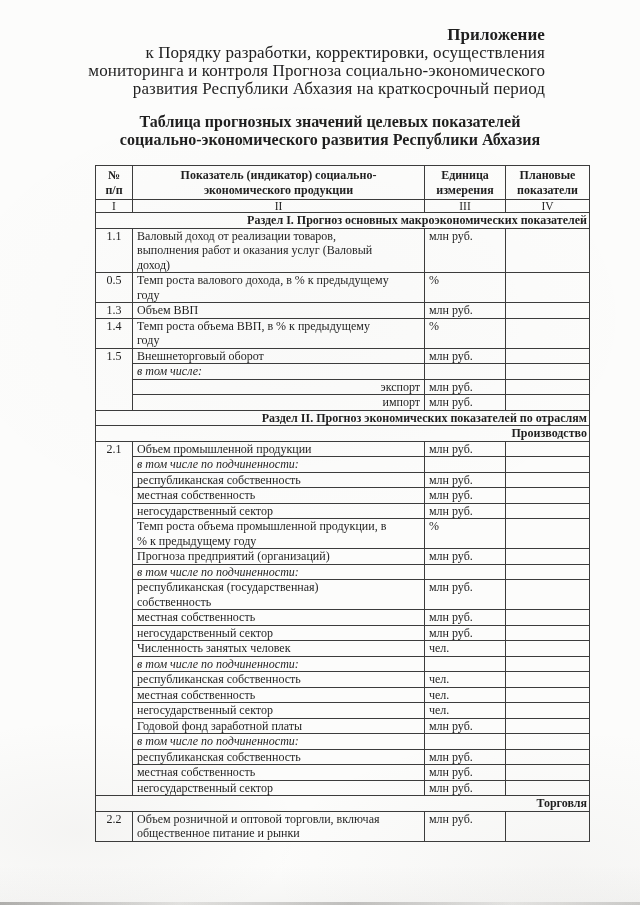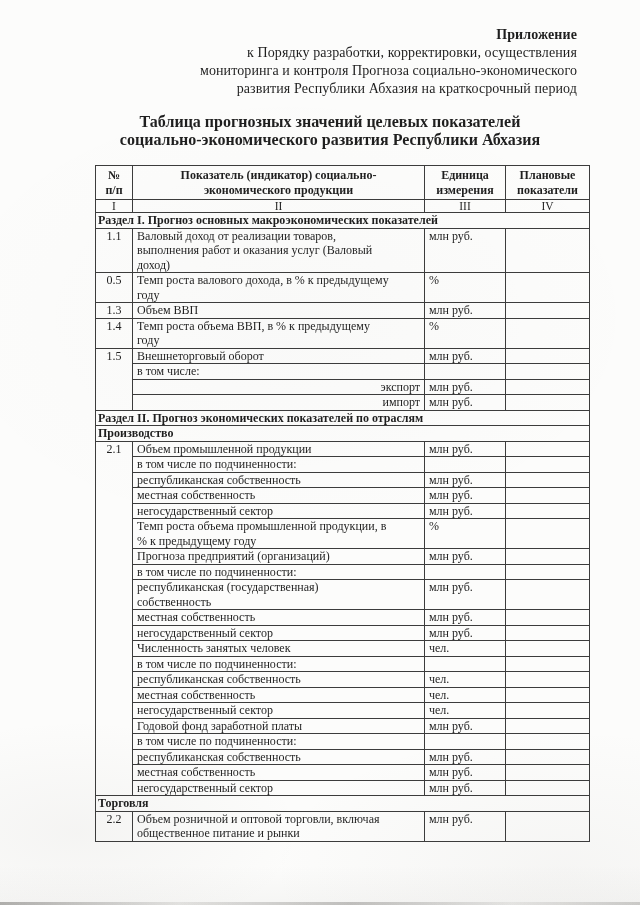--- a/index.html
+++ b/index.html
@@ -15,24 +15,24 @@
     color: #1f1f1f;
     background:
       radial-gradient(ellipse 320px 160px at 12% 92%, rgba(125,120,112,0.06), transparent 70%),
       radial-gradient(ellipse 420px 200px at 88% 96%, rgba(125,120,112,0.05), transparent 70%),
       radial-gradient(ellipse 500px 320px at 45% 35%, rgba(60,60,60,0.015), transparent 75%),
       #fcfcfb;
   }
   
   .annotation {
     position: absolute;
-    top: 26px; right: 63px;
+    top: 26px; right: 95px;
     width: 470px;
     text-align: right;
-    font-size: 14px;
+    font-size: 17px;
     line-height: 18px;
     letter-spacing: 0.1px;
   }
   .annotation .ann-title { font-weight: bold; }
   
   .doc-title {
     position: absolute;
     top: 113px; left: 0;
     width: 100%;
     padding-left: 20px;
@@ -67,28 +67,28 @@
     text-align: center;
     padding: 2px 2px;
   }
   tr.idx-row td {
     text-align: center;
     line-height: 12px;
     font-size: 11.5px;
     padding: 0;
   }
   tr.section-row td {
-    text-align: left;
+    text-align: right;
     font-weight: bold;
     padding: 0 2px;
   }
   td.c-num { text-align: center; padding: 0 1px; }
   td.c-unit { }
   td.c-plan { }
-  td.it { }
+  td.it { font-style: italic; }
   td.rt { text-align: right; padding-right: 6px; }
   
   .scan-bottom-edge {
     position: absolute;
     left: 0; bottom: 0;
     width: 100%; height: 3px;
     background: linear-gradient(to right,
       rgba(90,88,84,0.45), rgba(140,138,134,0.18) 28%,
       rgba(105,103,99,0.38) 55%, rgba(150,148,144,0.15) 80%,
       rgba(110,108,104,0.3));

